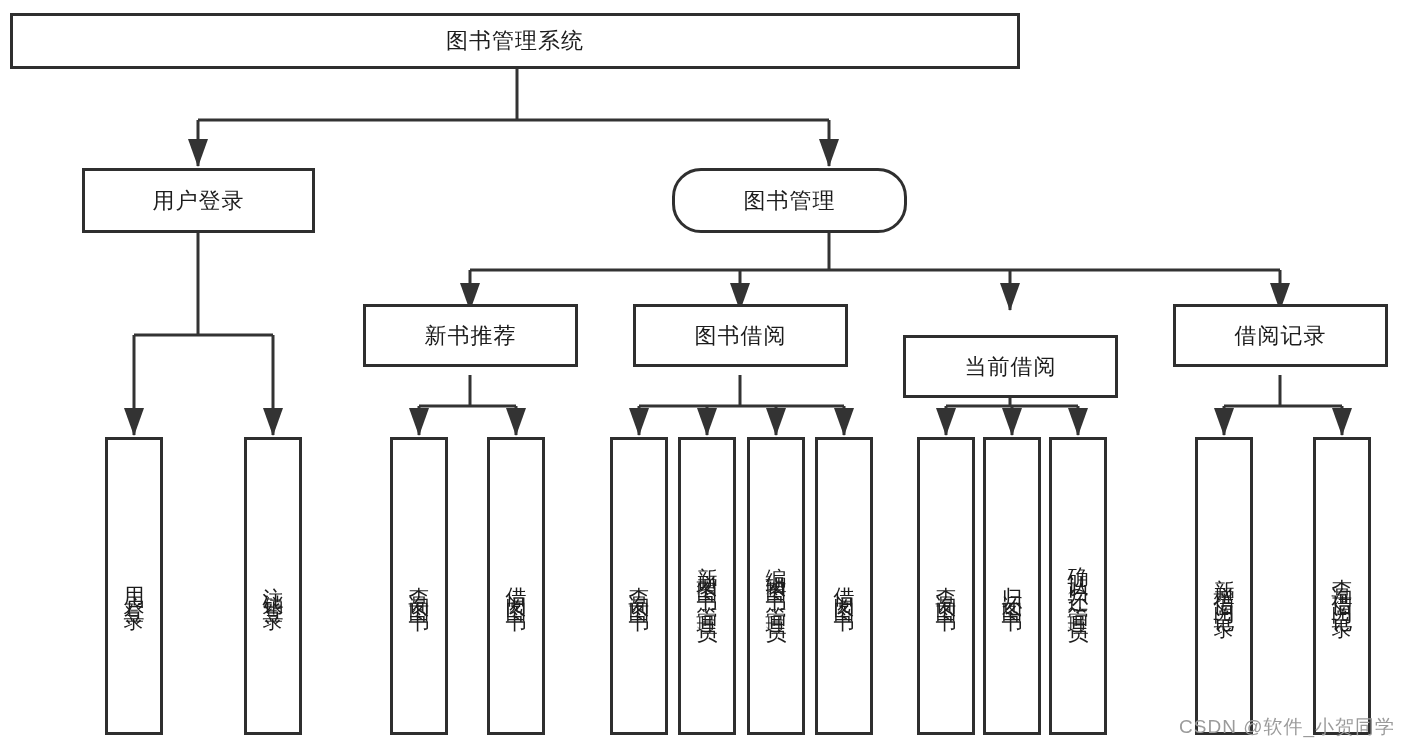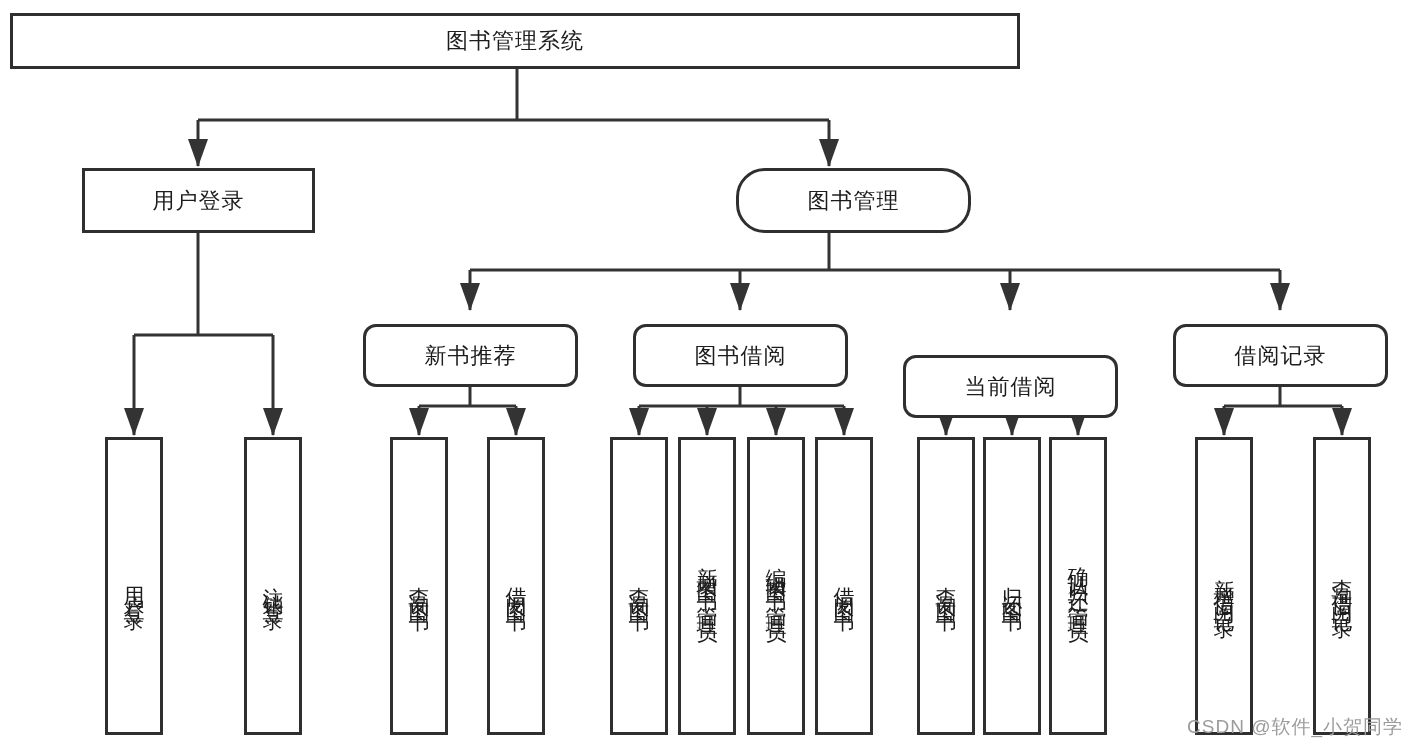--- a/index.html
+++ b/index.html
@@ -26,22 +26,22 @@
     display: flex;
     align-items: center;
     justify-content: center;
     color: #1c1c1c;
     z-index: 1;
   }
   .hbox { font-size: 22px; letter-spacing: 1px; }
   .root  { left: 10px;  top: 13px;  width: 1010px; height: 56px; }
   .lv2   { top: 168px; height: 65px; }
   .lv2.a { left: 82px;  width: 233px; }
-  .lv2.b { left: 736px; width: 235px; border-radius: 29px; }
-  .lv3   { top: 324px; height: 63px; width: 215px; border-radius: 13px; }
+  .lv2.b { left: 672px; width: 235px; border-radius: 29px; }
+  .lv3   { top: 304px; height: 63px; width: 215px; }
   .lv3.c1 { left: 363px; }
   .lv3.c2 { left: 633px; font-family: Liberation Serif, serif; }
   .lv3.c3 { left: 903px; margin-top: 31px; }
   .lv3.c4 { left: 1173px; }
   .leaf {
     top: 437px;
     width: 58px;
     height: 298px;
     writing-mode: vertical-rl;
     font-size: 21px;
@@ -49,21 +49,21 @@
     line-height: 58px;
   }
   .leaf.a1 { left: 105px; }  .leaf.a2 { left: 244px; }
   .leaf.b1 { left: 390px; }  .leaf.b2 { left: 487px; }
   .leaf.c1 { left: 610px; }  .leaf.c2 { left: 678px; }
   .leaf.c3 { left: 747px; }  .leaf.c4 { left: 815px; }
   .leaf.d1 { left: 917px; }  .leaf.d2 { left: 983px; }  .leaf.d3 { left: 1049px; }
   .leaf.e1 { left: 1195px; } .leaf.e2 { left: 1313px; }
   #watermark {
     position: absolute;
-    right: 2px;
+    right: 10px;
     bottom: 7px;
     font-size: 19px;
     color: #9b9b9b;
     z-index: 2;
     letter-spacing: 1px;
   }
 </style>
 </head>
 <body>
 

